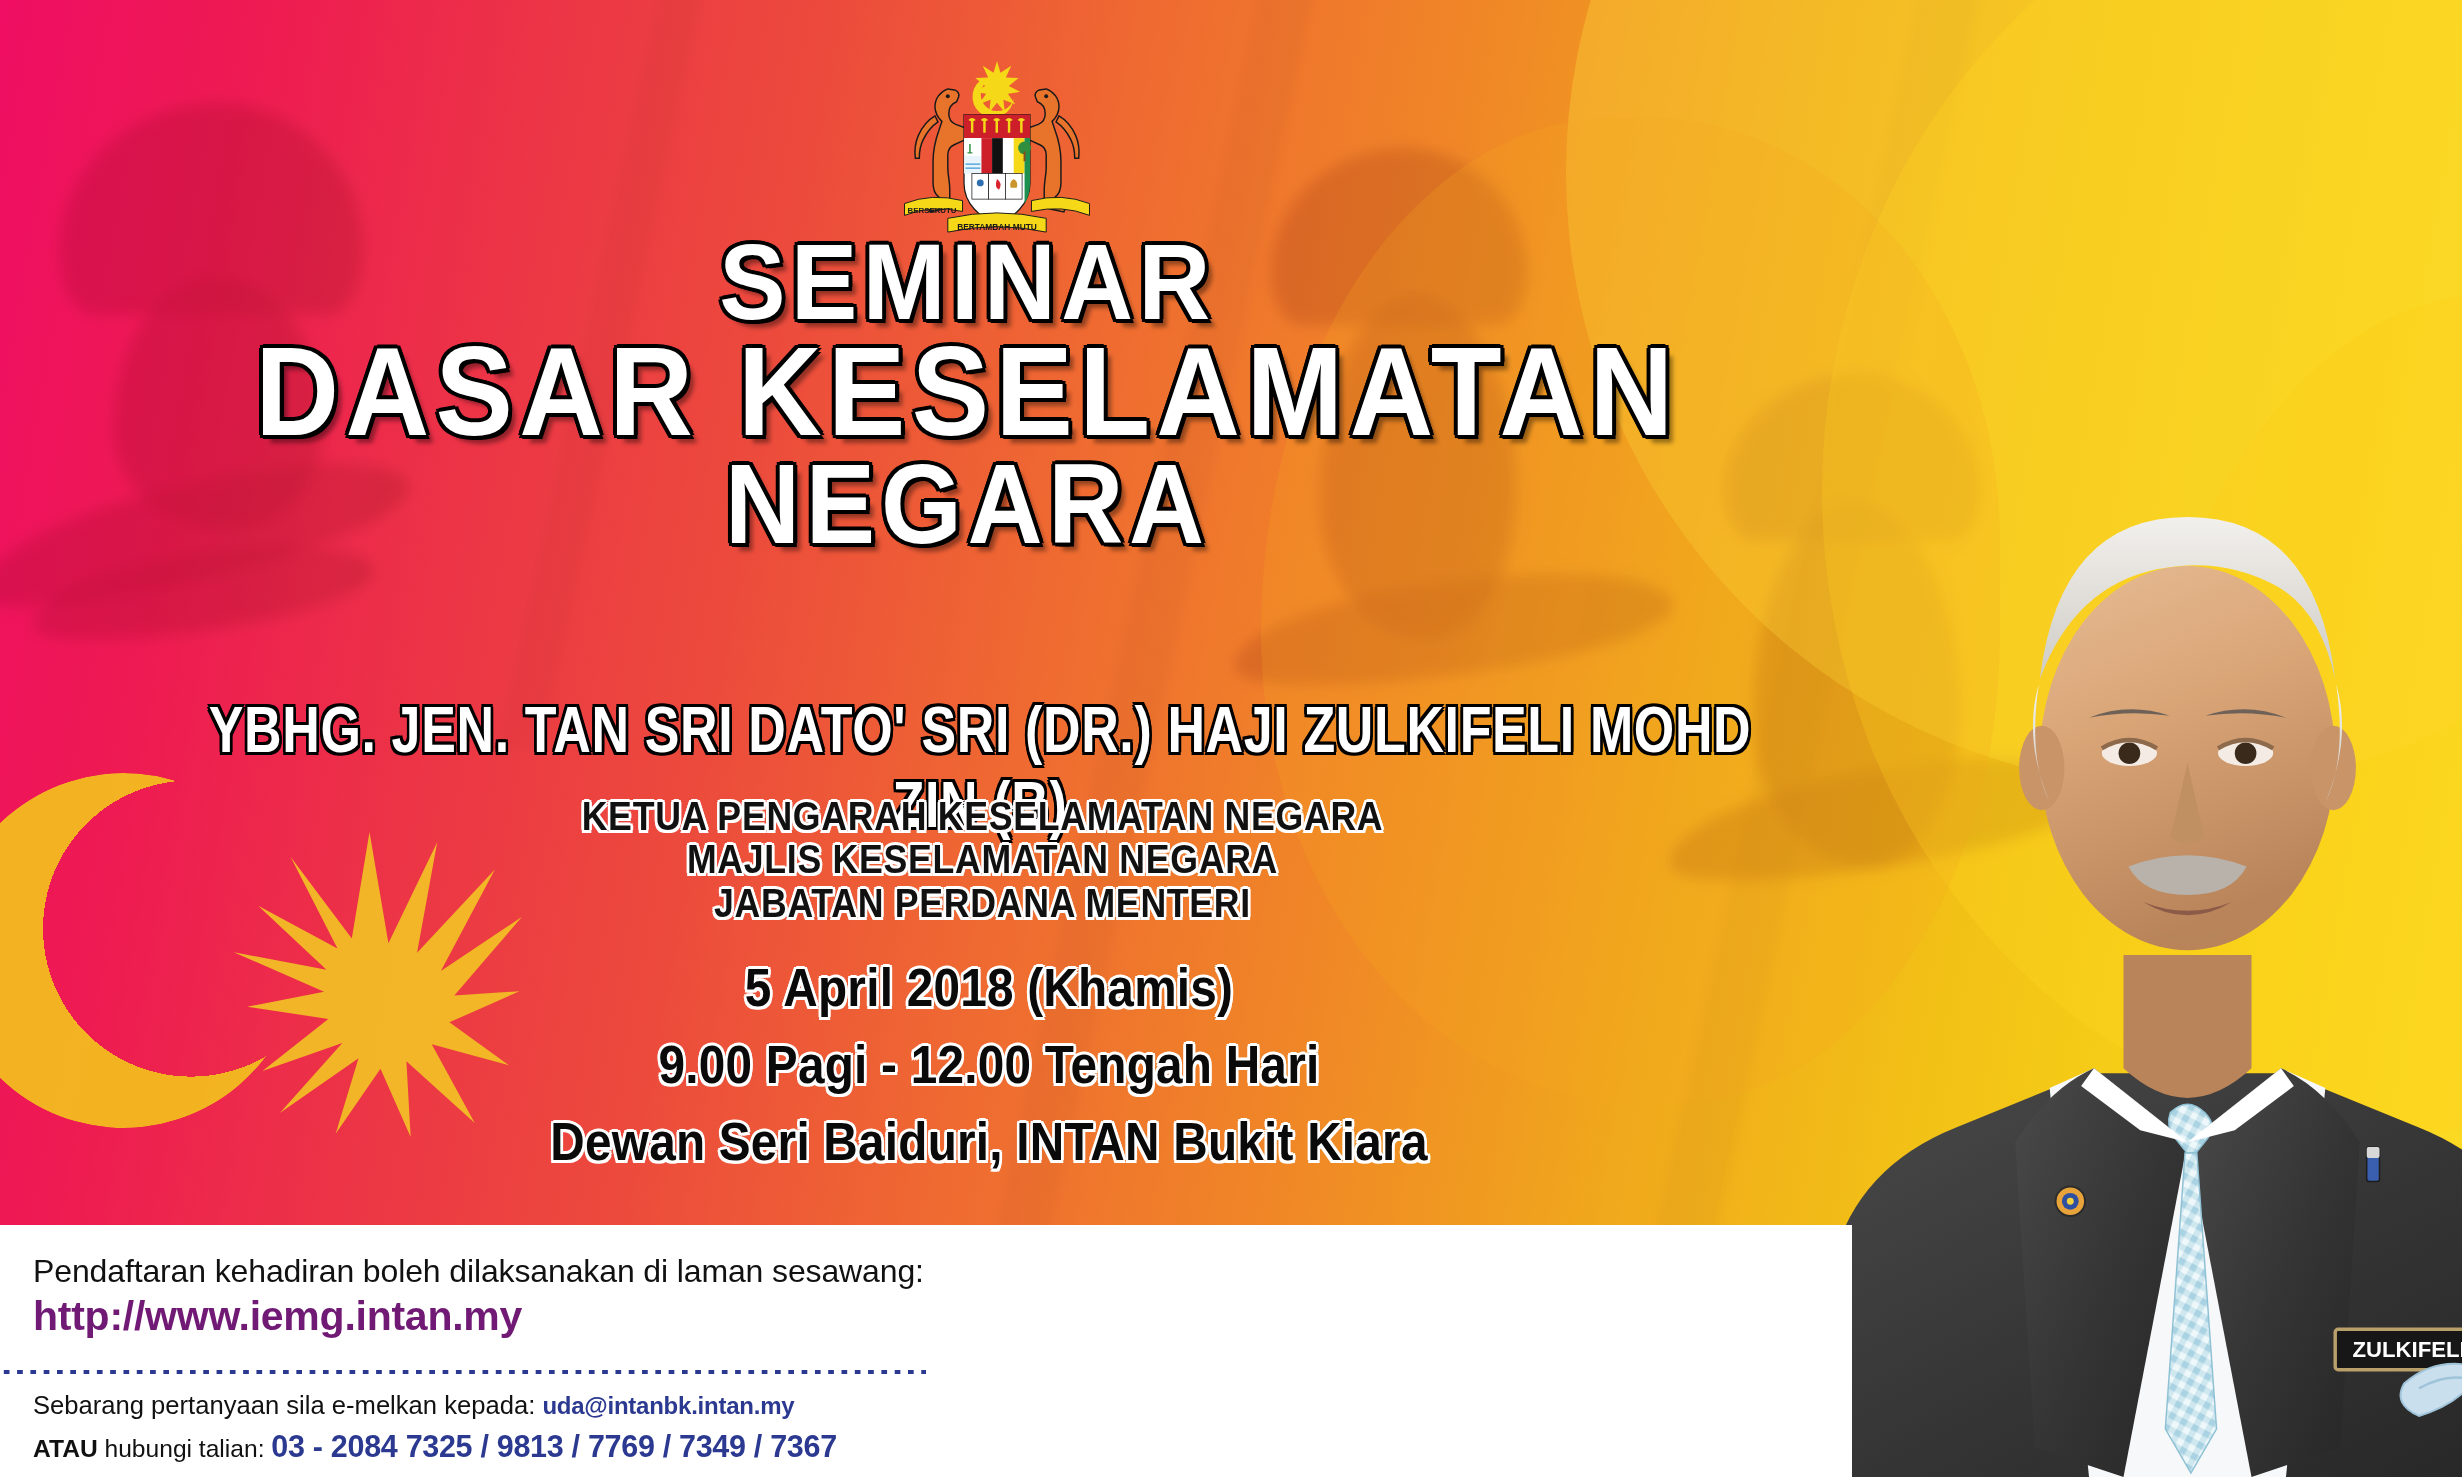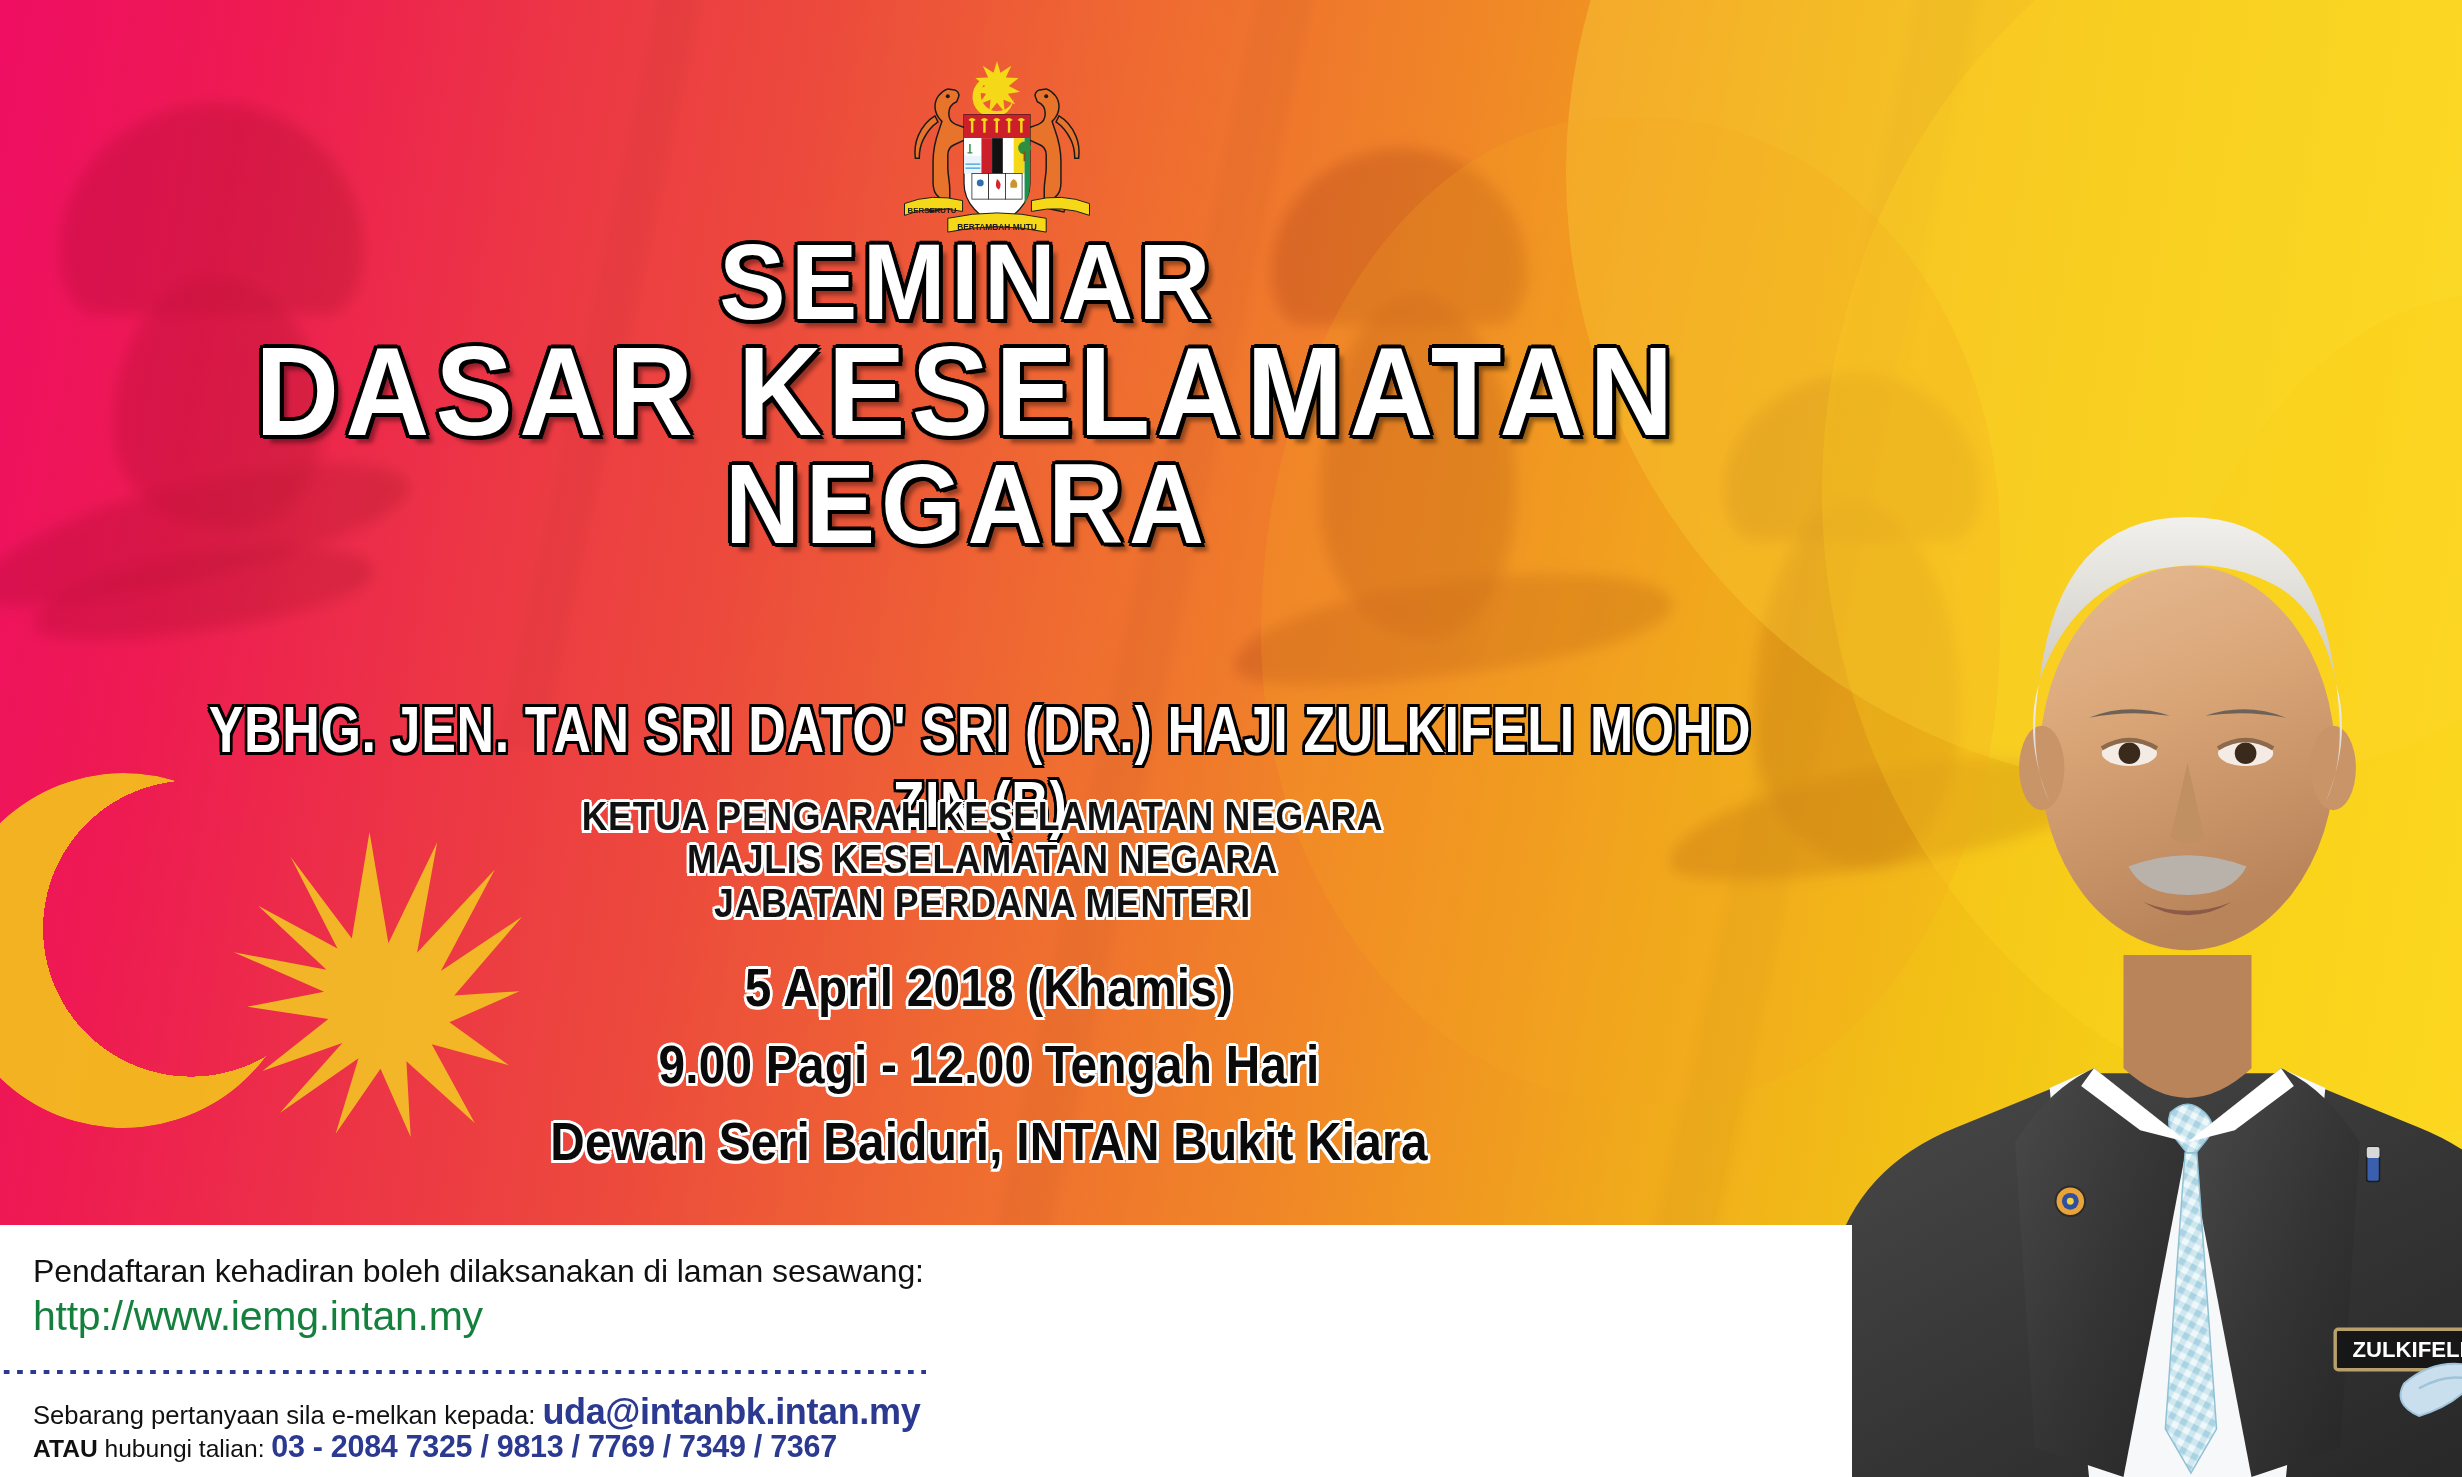--- a/index.html
+++ b/index.html
@@ -141,32 +141,32 @@
     position:absolute; left:0; bottom:0; width:1852px; height:252px;
     background:#fff; z-index:12;
   }
   .footer-inner{ position:relative; width:100%; height:100%; }
   .f-reg-label{
     position:absolute; left:33px; top:27.6px;
     font-size:32px; font-weight:400; color:#111; letter-spacing:-.004em;
   }
   .f-url{
     position:absolute; left:33px; top:68px;
-    font-size:41px; font-weight:400; color:#15803d; letter-spacing:-.006em;
+    font-size:41px; font-weight:700; color:#701a75; letter-spacing:-.006em;
   }
   .divider{
     position:absolute; left:0; top:145px; width:926px; height:4.4px;
     background-image:radial-gradient(circle, #2b3990 0 46%, transparent 48%);
     background-size:13.3px 4.4px; background-repeat:repeat-x;
   }
   .f-email-row{
     position:absolute; left:33px; top:166px;
     font-size:25.6px; color:#111; white-space:nowrap;
   }
-  .f-email{ color:#2b3990; font-weight:700; font-size:36px; letter-spacing:-.01em; }
+  .f-email{ color:#2b3990; font-weight:700; font-size:24px; letter-spacing:-.01em; }
   .f-phone-row{
     position:absolute; left:33px; top:204px;
     font-size:24.6px; color:#111; white-space:nowrap;
   }
   .f-atau{ font-weight:700; }
   .f-phones{ color:#2b3990; font-weight:700; font-size:30.5px; letter-spacing:-.01em; }
 
   
   .negaraku{ position:absolute; left:938px; top:35px; width:118px; height:187px; }
 </style>

